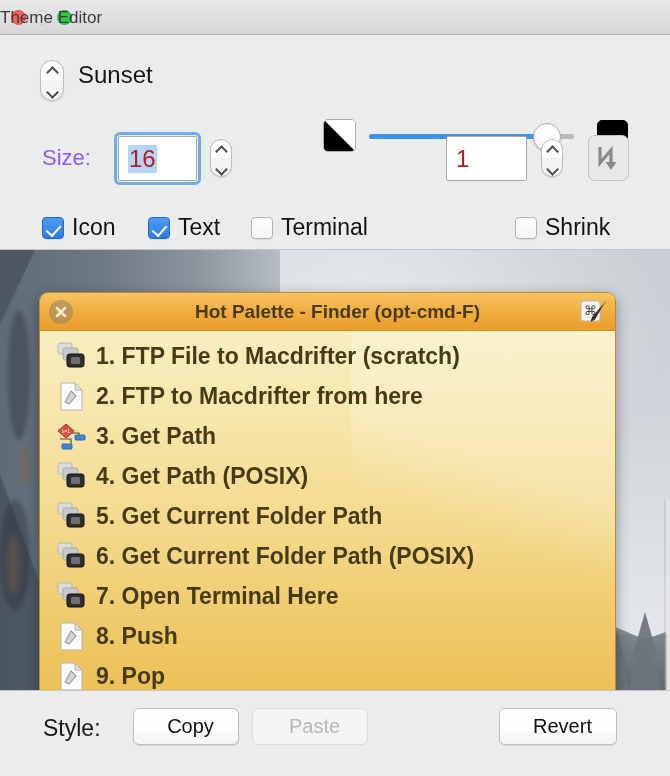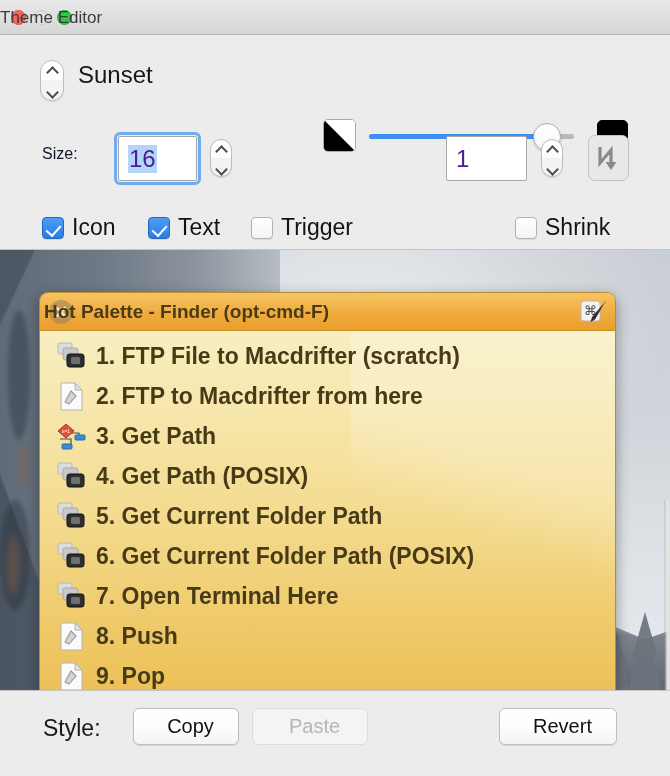--- a/index.html
+++ b/index.html
@@ -100,26 +100,26 @@
     box-shadow: 0 1px 2px rgba(0,0,0,.22);
     cursor: pointer;
   }
   .swatch-solid {
     position: absolute; left: 597px; top: 63px;
     width: 31px; height: 31px; border-radius: 5px;
     background: #000; border: 1px solid #000;
   }
 
   
-  .lbl { font-size: 16px; color: #0f172a; }
+  .lbl { font-size: 22px; color: #8b5cf6; }
   .lbl-size { position: absolute; left: 42px; top: 13px; }
   .field {
     position: absolute; background: #fff;
     border: 1px solid #a8a8a8;
-    font-size: 24px; color: #4c1d95;
+    font-size: 24px; color: #b91c1c;
     display: flex; align-items: center;
     padding-left: 9px;
   }
   .field-size {
     left: 118px; top: 4px; width: 79px; height: 45px;
     border-radius: 2px;
     outline: 3px solid rgba(90,160,240,.85);
     outline-offset: 1px;
   }
   .sel-text { background: #b4d5fa; padding: 0 1px; }
@@ -217,22 +217,22 @@
     overflow: hidden;
     border: 1px solid #b98e2a;
     border-bottom: none;
   }
   .pal-header {
     position: relative; height: 38px;
     background: linear-gradient(to bottom, #f6c463 0%, #f0ad40 52%, #ea9d2c 100%);
     border-bottom: 1px solid #c58f27;
   }
   .pal-title {
-    position: absolute; left: 4px; top: 0; width: 100%; height: 38px;
-    line-height: 38px; 
+    position: absolute; left: 10px; top: 0; width: 100%; height: 38px;
+    line-height: 38px; text-align: center;
     font-size: 19px; font-weight: bold; color: #4a3a16;
   }
   .pal-close {
     position: absolute; left: 9px; top: 7px;
     width: 24px; height: 24px; border-radius: 50%;
     background: rgba(150,130,95,.55);
     display: flex; align-items: center; justify-content: center;
     cursor: pointer;
   }
   .pal-close svg { display: block; }
@@ -355,21 +355,21 @@
       <div class="cb-wrap cb-icon">
         <span class="cbox on"></span>
         <span class="cb-label">Icon</span>
       </div>
       <div class="cb-wrap cb-text">
         <span class="cbox on"></span>
         <span class="cb-label">Text</span>
       </div>
       <div class="cb-wrap cb-trigger">
         <span class="cbox"></span>
-        <span class="cb-label">Trigger</span>
+        <span class="cb-label">Terminal</span>
       </div>
       <div class="cb-wrap cb-shrink">
         <span class="cbox"></span>
         <span class="cb-label">Shrink</span>
       </div>
     </div>
   </div>
 
   <div class="preview">
     <div class="sky-haze"></div>

